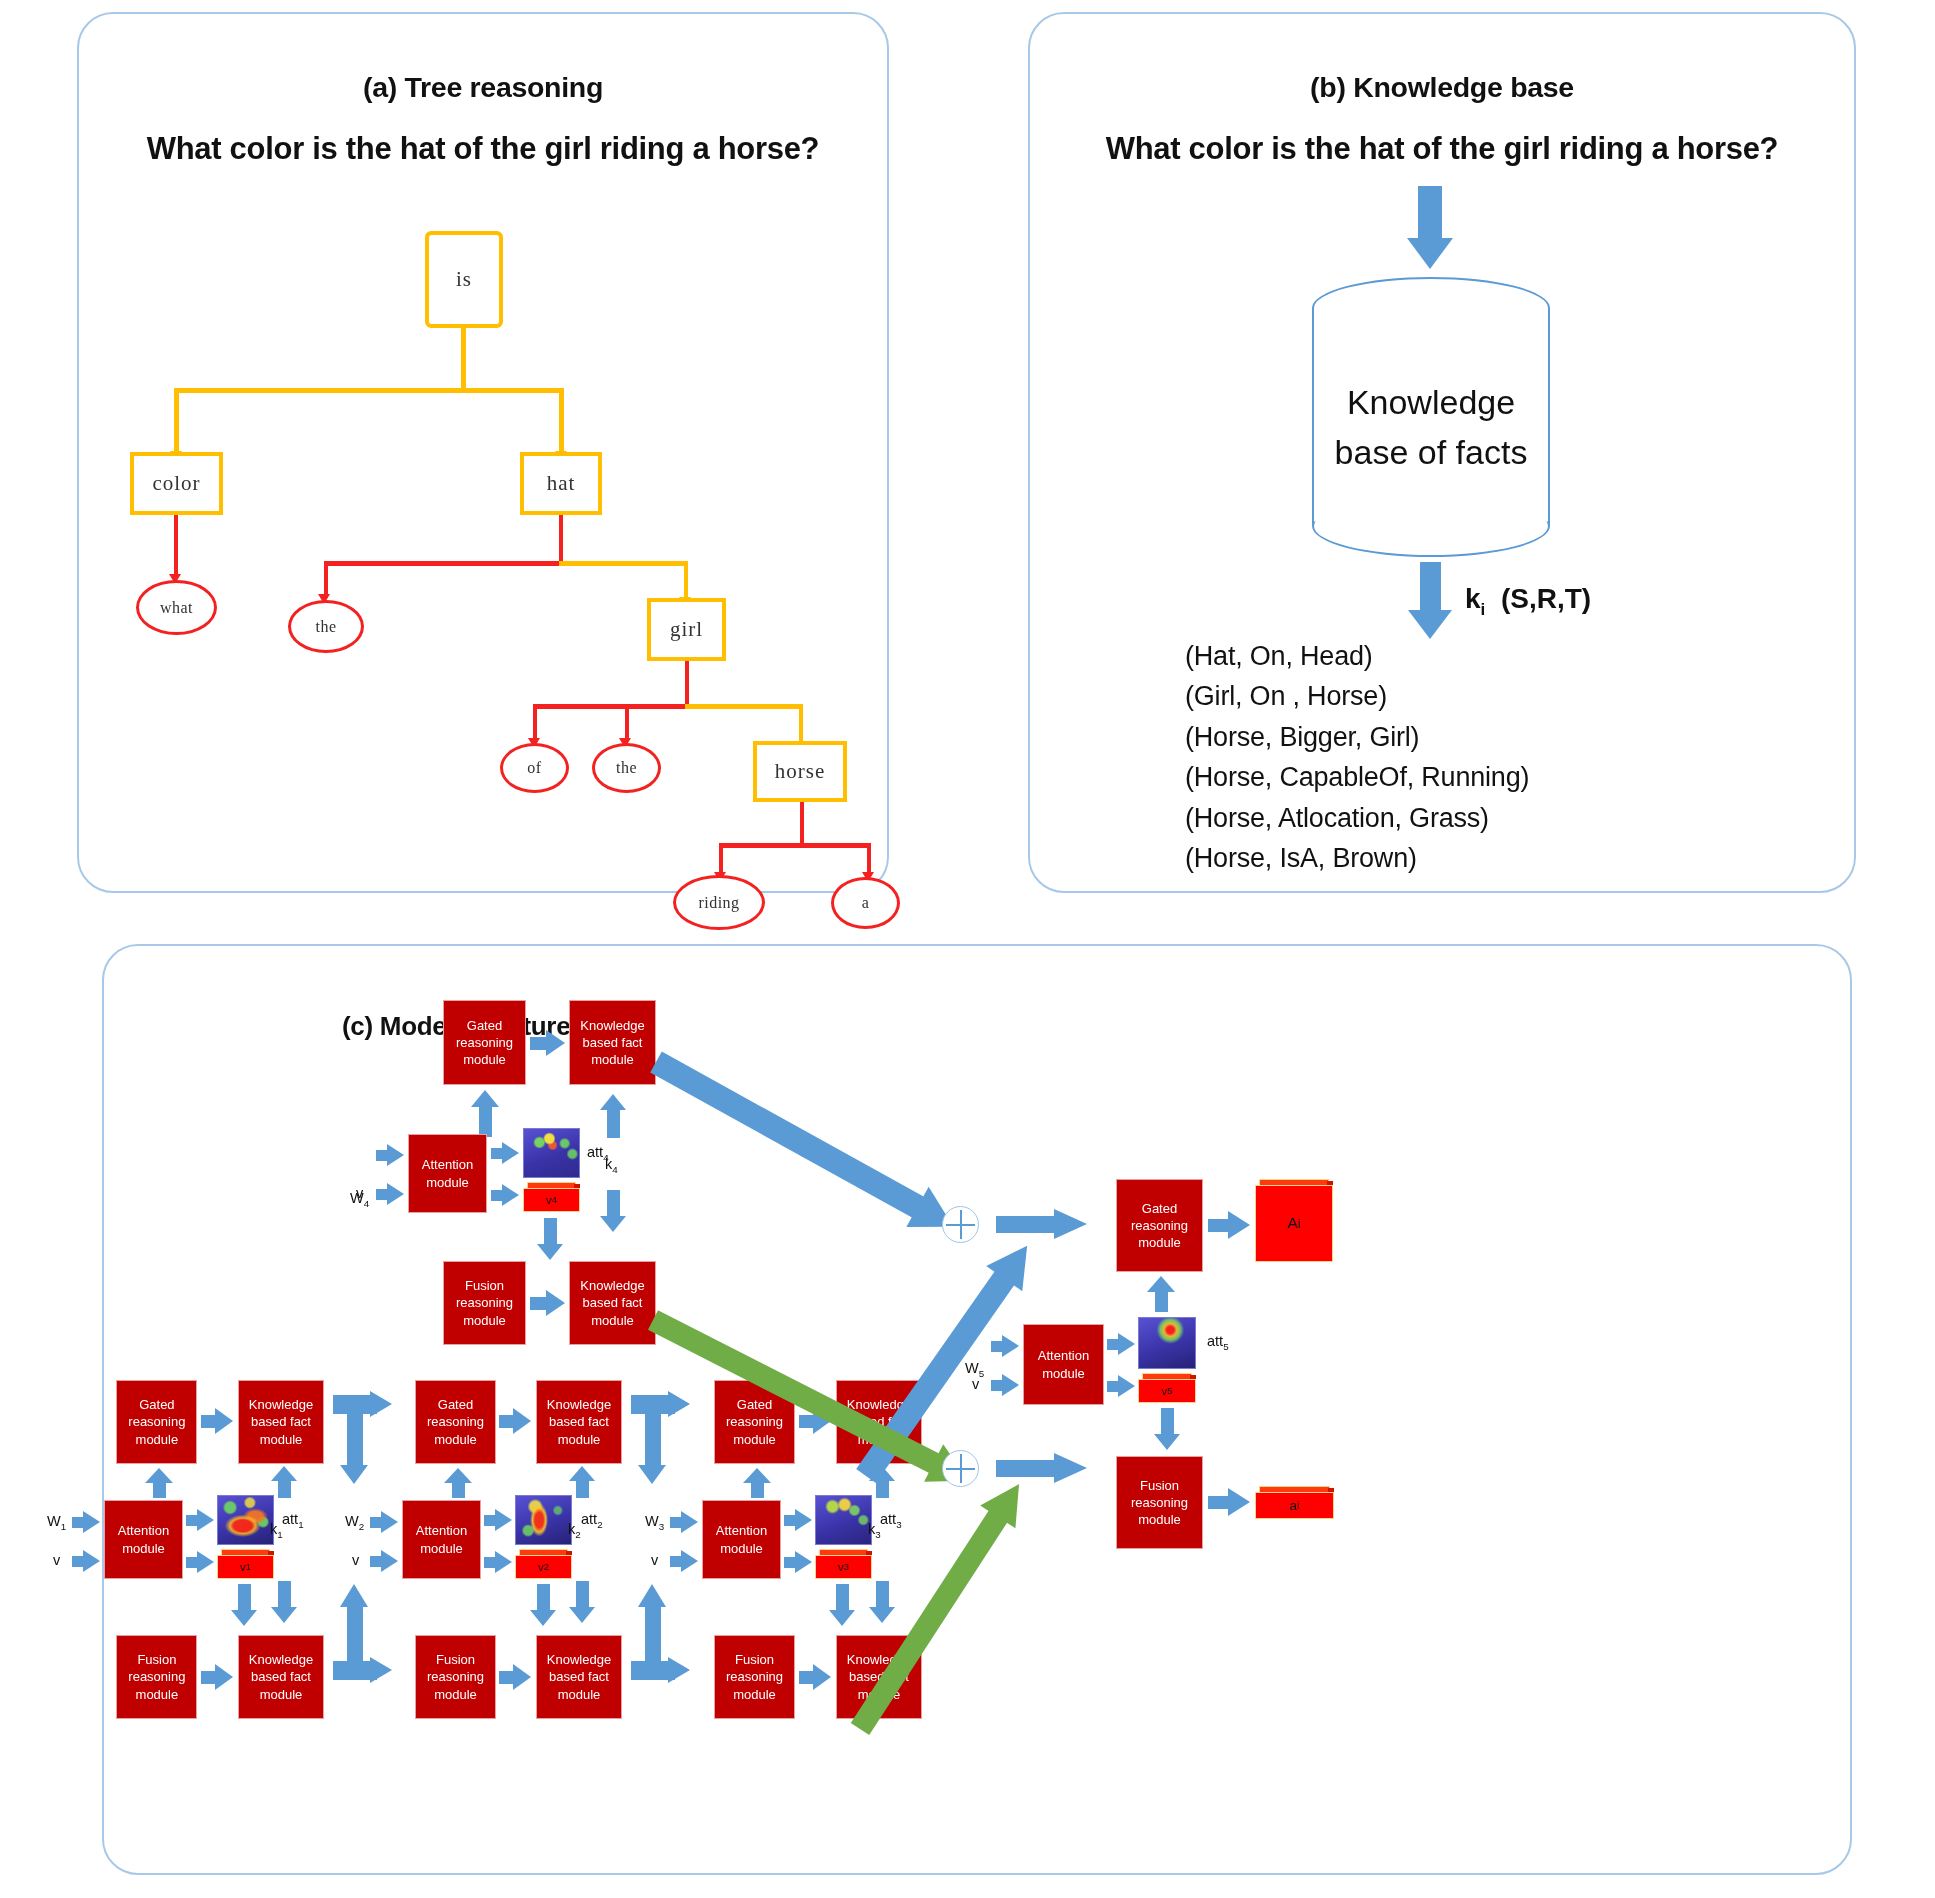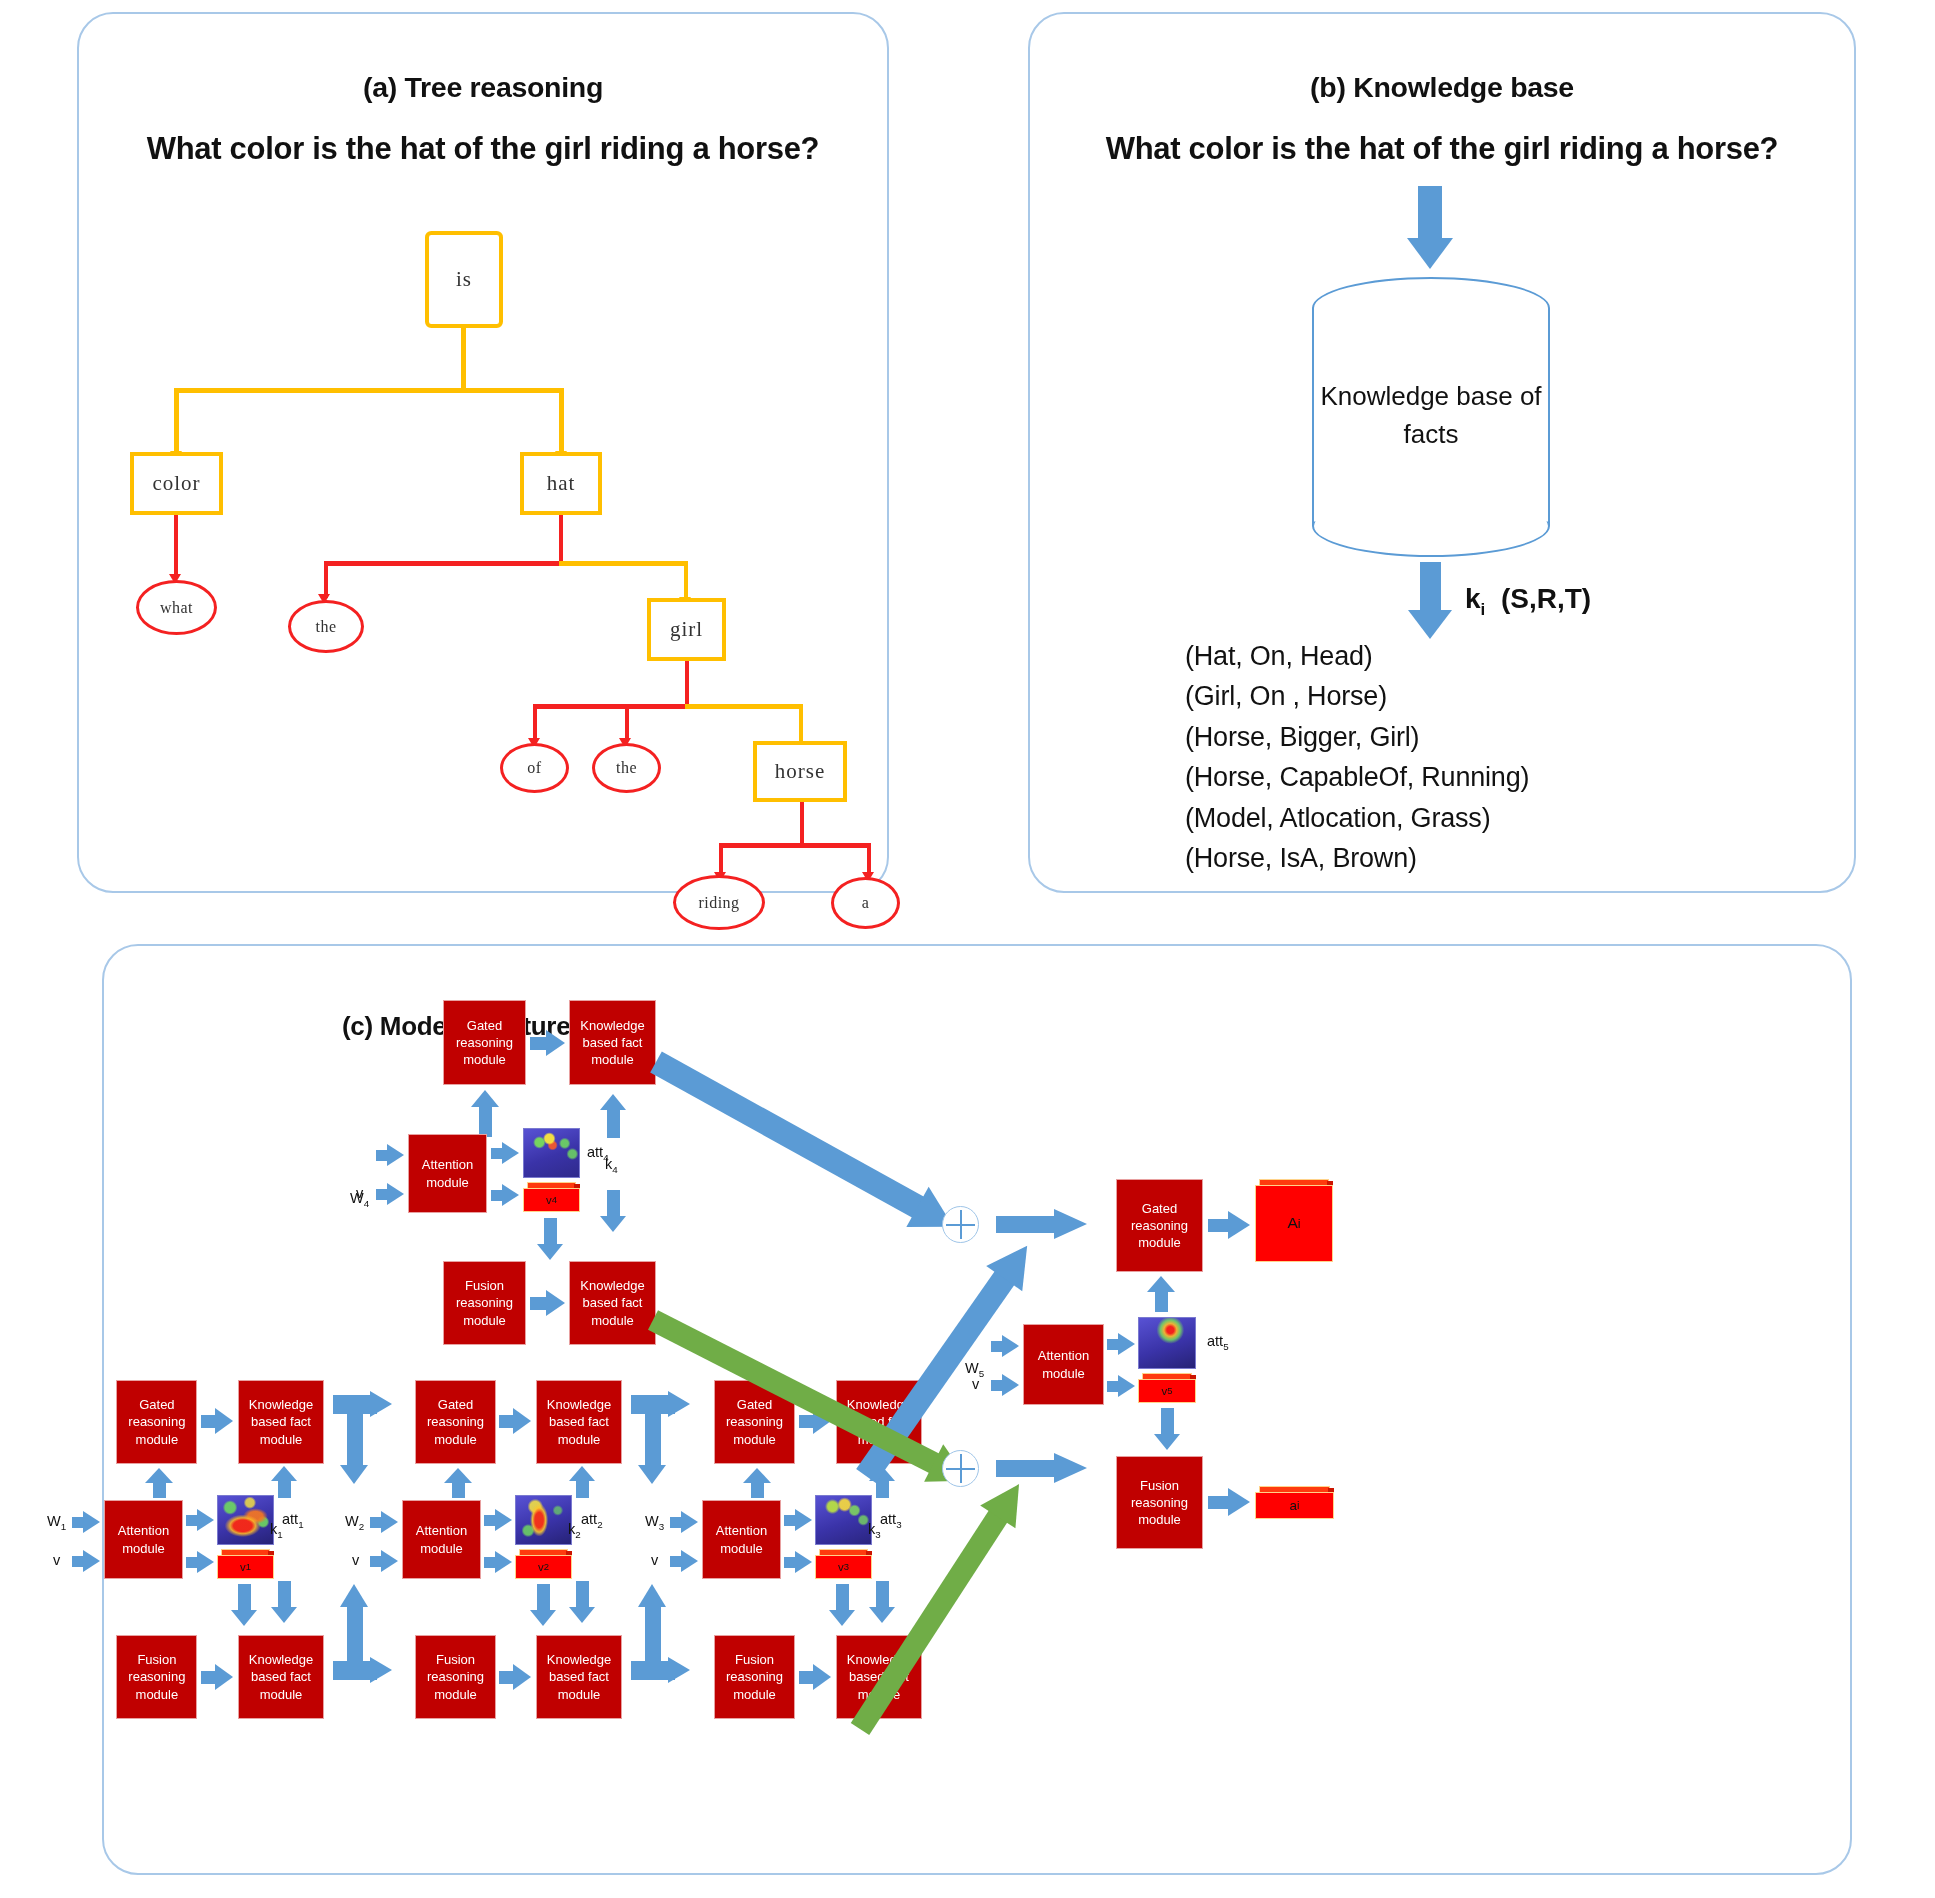--- a/index.html
+++ b/index.html
@@ -38,21 +38,21 @@
   .cyl{position:absolute;}
   .cyl .body{position:absolute;left:0;top:31px;width:100%;height:218px;
              border-left:2.1px solid #5b9bd5;border-right:2.1px solid #5b9bd5;
              box-sizing:border-box;background:#fff;}
   .cyl .top{position:absolute;left:0;top:0;width:100%;height:62px;
             border:2.1px solid #5b9bd5;border-radius:50%;box-sizing:border-box;background:#fff;}
   .cyl .bot{position:absolute;left:0;top:218px;width:100%;height:62px;
             border:2.1px solid #5b9bd5;border-radius:50%;box-sizing:border-box;
             background:#fff;clip-path:inset(42% 0 0 0);}
   .cyl .lbl{position:absolute;left:0;top:101px;width:100%;text-align:center;
-            font-size:26px;color:#111;line-height:1.45;font-weight:normal;}
+            font-size:34px;color:#111;line-height:1.45;font-weight:normal;}
   .fact{position:absolute;font-size:27px;color:#111;white-space:nowrap;letter-spacing:-0.2px;}
   .kilab{position:absolute;font-size:28px;color:#111;white-space:nowrap;font-weight:bold;}
   .kilab sub{font-size:17px;font-weight:bold;}
 
   
   .mod{position:absolute;background:#c00000;color:#fff;display:flex;flex-direction:column;
        align-items:center;justify-content:center;text-align:center;
        font-size:13px;line-height:1.32;box-sizing:border-box;
        border:1px solid #e8a0a0;}
   .mod span{display:block;}
@@ -167,21 +167,21 @@
   </div>
 
   <div class="kilab" style="left:435px;top:569px;">
     <span>k</span><sub>i</sub>&nbsp; <span>(S,R,T)</span>
   </div>
 
   <div class="fact" style="left:155px;top:627px;">(Hat, On,  Head)</div>
   <div class="fact" style="left:155px;top:667px;">(Girl, On , Horse)</div>
   <div class="fact" style="left:155px;top:708px;">(Horse, Bigger, Girl)</div>
   <div class="fact" style="left:155px;top:748px;">(Horse, CapableOf, Running)</div>
-  <div class="fact" style="left:155px;top:789px;">(Model, Atlocation, Grass)</div>
+  <div class="fact" style="left:155px;top:789px;">(Horse, Atlocation, Grass)</div>
   <div class="fact" style="left:155px;top:829px;">(Horse, IsA, Brown)</div>
 </div>
 
 <div class="panel" id="panel-c">
 
   <div class="panel-title" style="left:238px;top:65px;font-size:26px;">(c) Model structure</div>
 
   <div class="mod" style="left:339px;top:54px;width:83px;height:85px;">
     <span>Gated</span>
     <span>reasoning</span>

